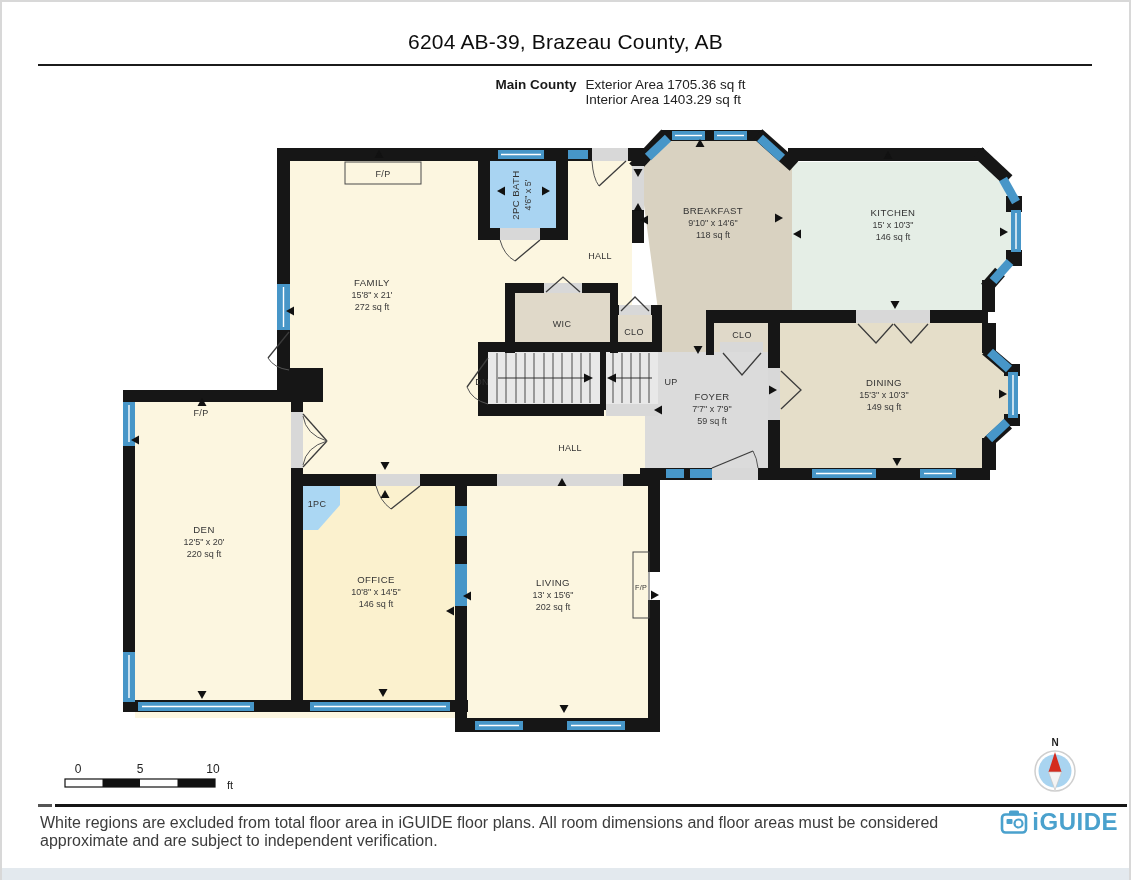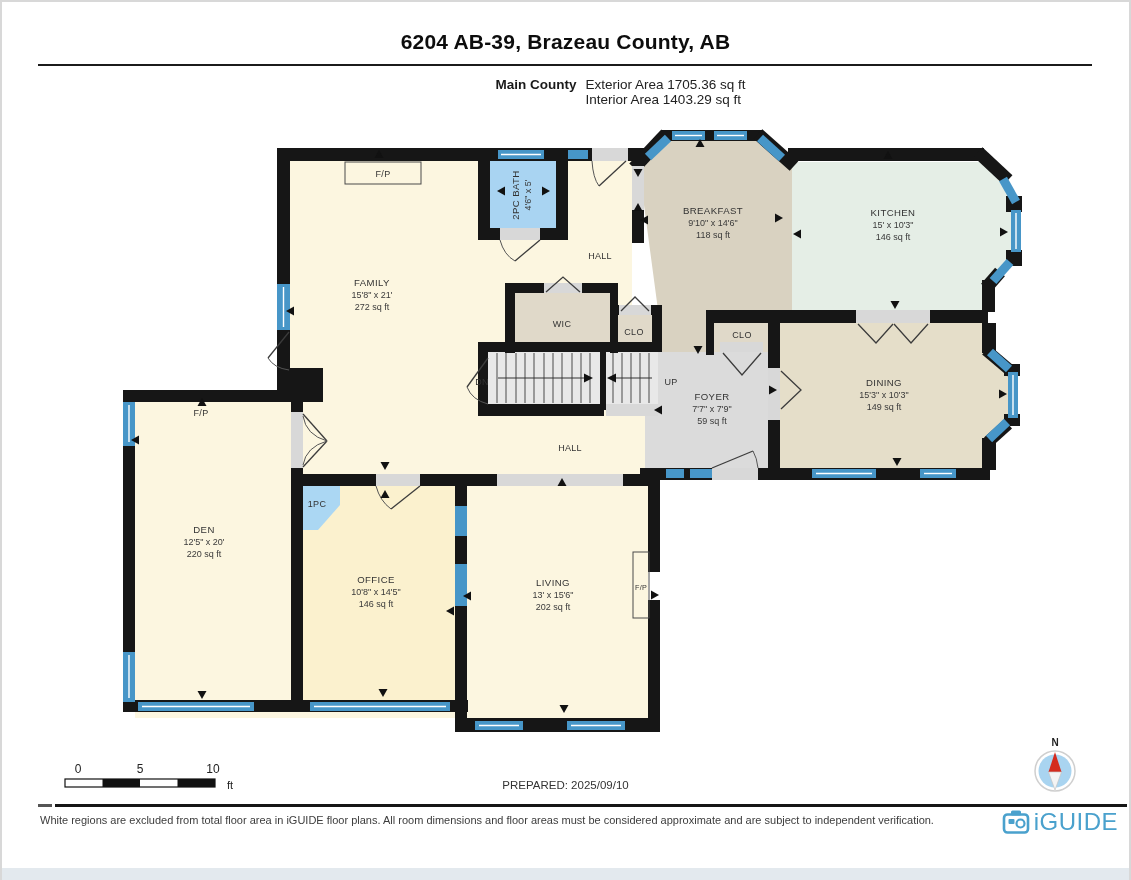--- a/index.html
+++ b/index.html
@@ -1,35 +1,35 @@
 <!DOCTYPE html>
 <html><head>
 <meta charset="utf-8">
 <style>
   html,body{margin:0;padding:0;background:#fff;}
   .page{position:relative;width:1131px;height:880px;background:#fff;overflow:hidden;
         font-family:"Liberation Sans","DejaVu Sans",sans-serif;color:#1a1a1a;}
   .edge{position:absolute;inset:0;border:2px solid #d8d8d8;border-bottom:none;pointer-events:none;z-index:50;}
   .bottom-strip{position:absolute;left:0;right:0;bottom:0;height:12px;background:#e3e9ee;z-index:40;}
   .title{position:absolute;top:30px;left:0;right:0;text-align:center;
-         font-size:21px;font-weight:bold;letter-spacing:.2px;color:#0d0d0d;}
+         font-size:21px;font-weight:normal;letter-spacing:.2px;color:#0d0d0d;}
   .title-rule{position:absolute;top:64px;left:38px;right:39px;border-top:2px solid #1b1b1b;}
   .subhead{position:absolute;top:77px;left:0;right:0;display:flex;justify-content:center;gap:9px;
            font-size:13.5px;transform:translateX(55px);}
   .floor-label{font-weight:bold;}
   .areas{display:flex;flex-direction:column;text-align:left;color:#222;}
   .plan-svg{position:absolute;left:0;top:0;}
   .scalebar{position:absolute;left:52px;top:760px;}
   .prepared{position:absolute;top:779px;left:0;right:0;text-align:center;font-size:11.5px;color:#333;}
   .compass{position:absolute;left:1030px;top:735px;}
   .footer-rule{position:absolute;top:804px;left:55px;right:4px;border-top:3px solid #161616;}
   .footer-dashes{position:absolute;top:804px;left:38px;width:14px;border-top:3px solid #555;}
-  .disclaimer{position:absolute;top:814px;left:40px;right:150px;font-size:11px;color:#3c3c3c;}
+  .disclaimer{position:absolute;top:814px;left:40px;right:150px;font-size:16px;color:#3c3c3c;}
   .logo{position:absolute;top:808px;right:13px;display:flex;align-items:center;gap:4px;}
-  .logo-word{font-size:24px;color:#4AA1CD;letter-spacing:.5px;font-weight:400;}
+  .logo-word{font-size:24px;color:#4AA1CD;letter-spacing:.5px;font-weight:700;}
   
   .wall{fill:#161616;}
   .wline{stroke:#161616;fill:none;}
   .jamb{fill:#d8d8d8;}
   .win{fill:#4796C8;}
   .winline{stroke:#fff;stroke-width:1.4;}
   .door{stroke:#3c3c3c;stroke-width:1.3;fill:none;}
   .arc{stroke:#555;stroke-width:1;fill:none;}
   .tread{stroke:#4a4a4a;stroke-width:1;}
   .arrow{fill:#111;}
@@ -324,21 +324,20 @@
   <svg class="scalebar" width="200" height="36" viewBox="0 0 200 36">
     <text x="26" y="13" style="font-size:12px;fill:#222;font-family:'Liberation Sans',sans-serif;">0</text>
     <text x="88" y="13" style="font-size:12px;fill:#222;font-family:'Liberation Sans',sans-serif;">5</text>
     <text x="161" y="13" style="font-size:12px;fill:#222;font-family:'Liberation Sans',sans-serif;">10</text>
     <rect x="13" y="19" width="150" height="8" fill="#fff" stroke="#111" stroke-width="1.2"></rect>
     <rect x="50.5" y="19" width="37.5" height="8" fill="#111"></rect>
     <rect x="125.5" y="19" width="37.5" height="8" fill="#111"></rect>
     <text x="175" y="29" style="font-size:11px;fill:#222;text-anchor:start;font-family:'Liberation Sans',sans-serif;">ft</text>
   </svg>
 
-  <div class="prepared">PREPARED: 2025/09/10</div>
 
   <svg class="compass" width="50" height="60" viewBox="0 0 50 60">
     <text x="25" y="11" style="font-size:10px;font-weight:bold;fill:#222;text-anchor:middle;font-family:'Liberation Sans',sans-serif;">N</text>
     <circle cx="25" cy="36" r="20" fill="#fff" stroke="#cfcfcf" stroke-width="1.5"></circle>
     <circle cx="25" cy="36" r="16.5" fill="#A9D4F0"></circle>
     <polygon points="25,17 18.5,37 31.5,37" fill="#D42B1E"></polygon>
     <polygon points="18.5,37 31.5,37 25,55" fill="#f4f4f4" stroke="#c4c4c4" stroke-width="0.7"></polygon>
   </svg>
 
   <div class="footer-dashes"></div>

